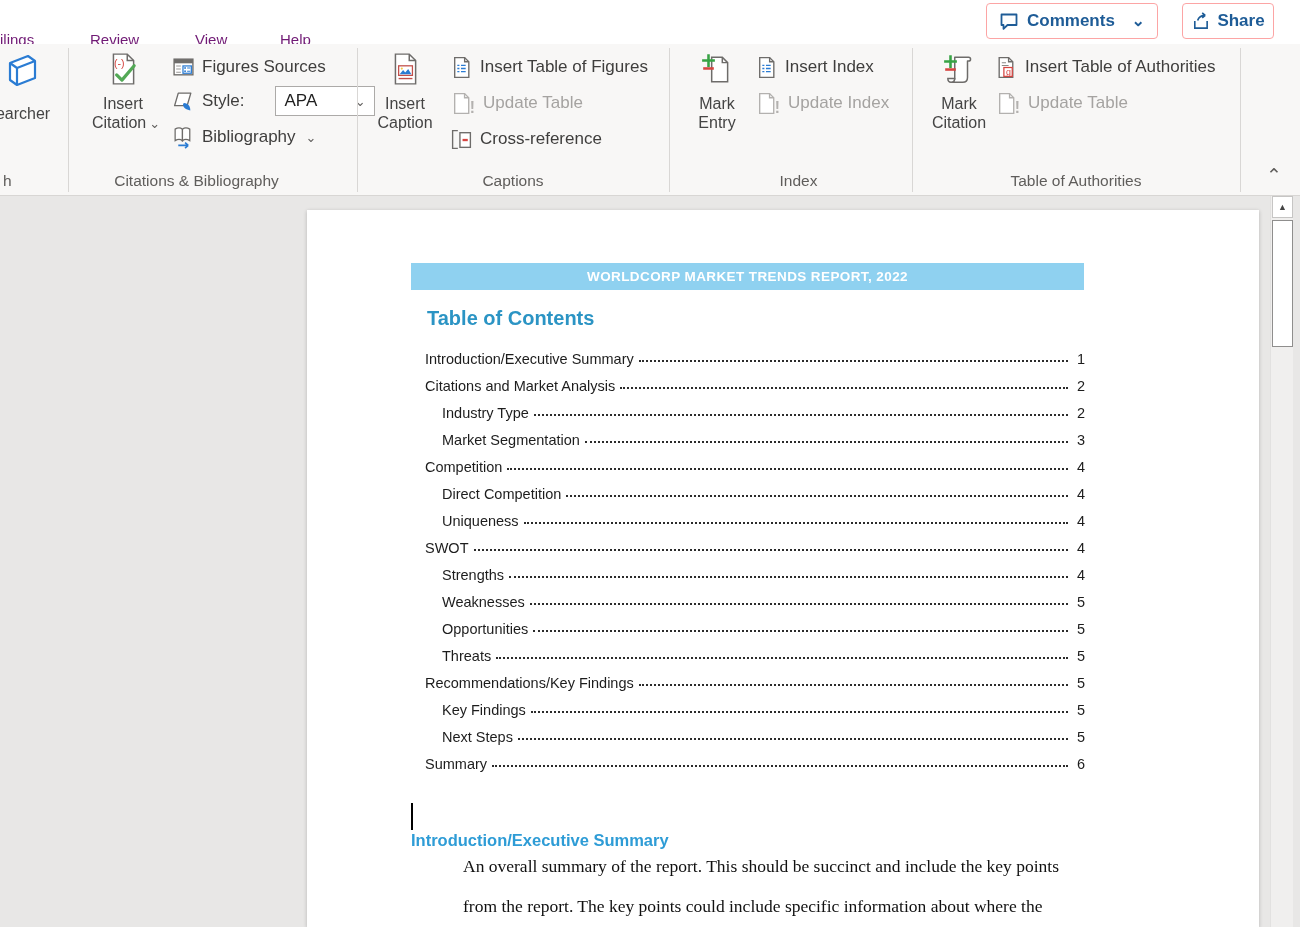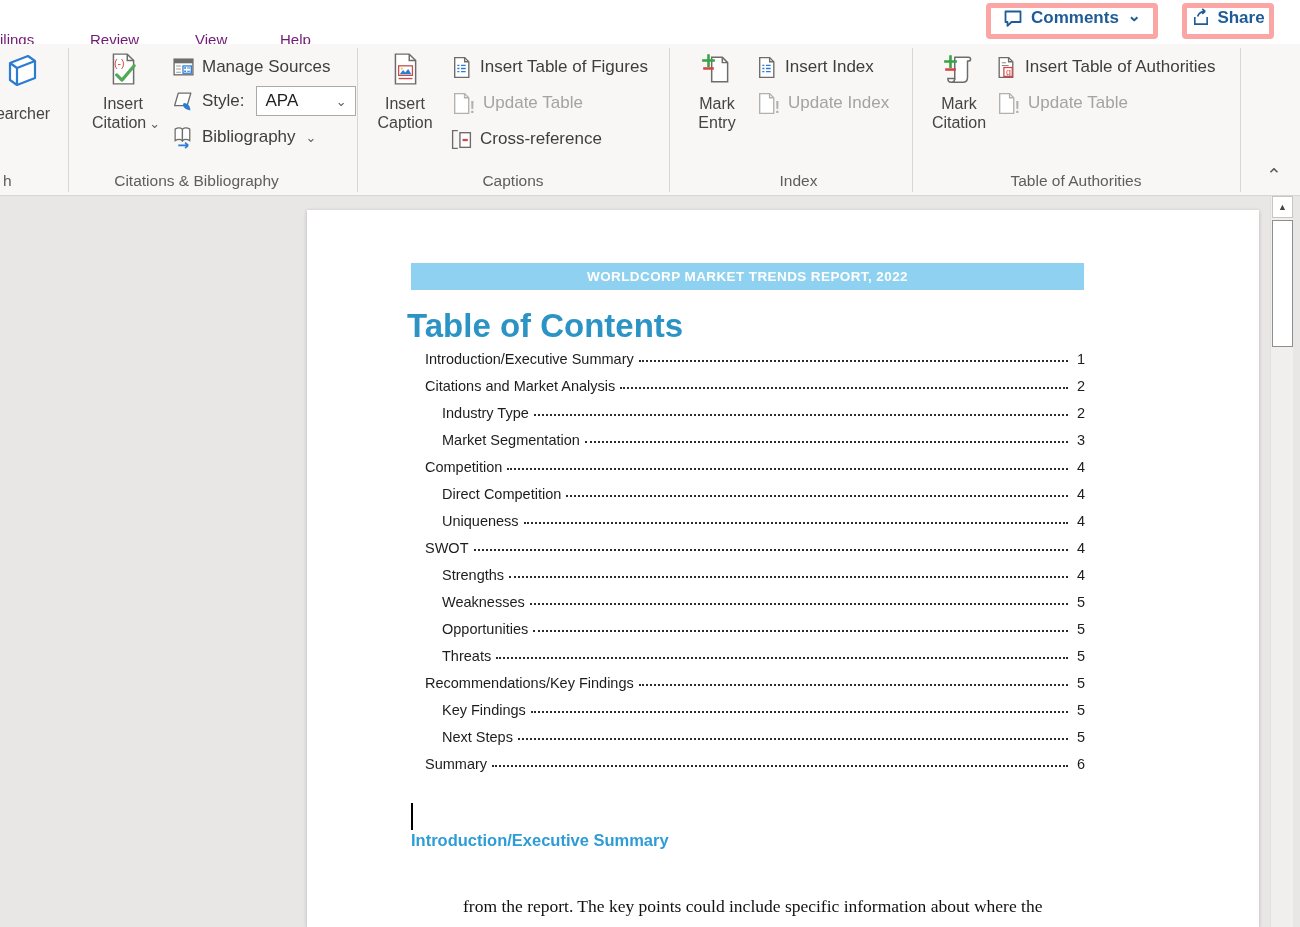--- a/index.html
+++ b/index.html
@@ -1,50 +1,50 @@
 <!DOCTYPE html>
 <html><head>
 <meta charset="utf-8">
 <style>
   * { margin:0; padding:0; box-sizing:border-box; }
   html,body { width:1300px; height:927px; overflow:hidden; font-family:"Liberation Sans",sans-serif; background:#fff; }
 
   
   .menubar { position:absolute; top:0; left:0; width:1300px; height:44px; background:#fff; }
   .menutab { position:absolute; top:17px; height:44px; display:flex; align-items:center; font-size:15px; color:#701a75; cursor:default; }
-  .pillbtn { position:absolute; top:3px; height:36px; border:5px solid #fca5a5; border-radius:4px; background:#fff;
-             display:flex; align-items:flex-start; color:#1e5c97; font-weight:700; font-size:17px; }
+  .pillbtn { position:absolute; top:3px; height:36px; border:1px solid #fca5a5; border-radius:4px; background:#fff;
+             display:flex; align-items:center; color:#1e5c97; font-weight:700; font-size:17px; }
   .pillbtn svg { flex:0 0 auto; }
 
   
   .ribbon { position:absolute; top:44px; left:0; width:1300px; height:152px; background:#f8f7f6; border-bottom:1px solid #d8d6d4; }
   .vsep { position:absolute; top:4px; height:144px; width:1px; background:#d9d7d5; }
   .bigbtn { position:absolute; top:6px; width:62px; text-align:center; color:#444; font-size:16px; line-height:19px; }
   .bigbtn .bicon { display:block; margin:2px auto 4px auto; }
   .rbtn { position:absolute; height:26px; display:flex; align-items:center; gap:7px; font-size:17px; color:#3f3e3d; white-space:nowrap; }
   .rbtn.disabled { color:#a5a3a1; }
   .chev { font-size:13px; color:#5f5d5b; margin-left:3px; line-height:1; }
   .stylebox { width:100px; height:30px; border:1px solid #acaaa8; background:#fff; display:flex; align-items:center;
-              justify-content:space-between; padding:0 8px 0 9px; font-size:17px; color:#1f1f1f; margin-left:4px; }
+              justify-content:space-between; padding:0 8px 0 9px; font-size:17px; color:#1f1f1f; margin-left:23px; }
   .glabel { position:absolute; top:128px; font-size:15.5px; color:#5f5d5b; text-align:center; }
   .collapse-chev { position:absolute; left:1258px; top:120px; width:32px; height:26px; text-align:center;
                    font-size:19px; color:#5f5d5b; }
 
   
   .docarea { position:absolute; top:196px; left:0; width:1300px; height:731px; background:#e8e7e6; }
   .page { position:absolute; top:14px; background:#fff; box-shadow:0 1px 4px rgba(0,0,0,.22); }
   .page-left { left:0; width:288px; height:717px; overflow:hidden; }
   .page-right { left:307px; width:952px; height:717px; overflow:hidden; }
   .bluerect { position:absolute; left:0; width:236px; background:#22a9e0; }
   .covertext { position:absolute; left:-4px; top:296px; font-size:59px; line-height:64px; font-weight:700; color:#22a9e0; letter-spacing:0px; }
 
   .banner { position:absolute; left:104px; top:53px; width:673px; height:27px; background:#8fd1f0;
             display:flex; align-items:center; justify-content:center; color:#fff; font-weight:700;
             font-size:13.5px; letter-spacing:.4px; }
-  .toctitle { position:absolute; left:100px; top:97px; font-size:33px; font-weight:700; color:#2b94c4; }
+  .toctitle { position:absolute; left:120px; top:97px; font-size:20px; font-weight:700; color:#2b94c4; }
   .toclist { position:absolute; left:118px; top:133px; width:660px; }
   .tocrow { display:flex; align-items:flex-end; height:27px; font-size:14.5px; color:#1d1d1d; }
   .tocrow.lvl2 { padding-left:17px; }
   .tocrow .ttext { white-space:nowrap; padding-bottom:3px; }
   .leader { flex:1; border-bottom:2.2px dotted #2b2b2b; margin:0 3px 8px 5px; }
   .tpage { width:14px; text-align:right; padding-bottom:3px; }
   .cursorbar { position:absolute; left:104px; top:593px; width:2px; height:27px; background:#000; }
   .introhead { position:absolute; left:104px; top:621px; font-size:16.5px; font-weight:700; color:#2e9cd6; }
   .bodyline { position:absolute; left:156px; font-size:17.5px; color:#111; font-family:"Liberation Serif",serif; white-space:nowrap; }
 
@@ -117,21 +117,21 @@
       <svg width="23" height="23" viewBox="0 0 22 22">
           <rect x="2" y="3" width="18" height="15" fill="#fff" stroke="#6e6c6a" stroke-width="1.3"></rect>
           <rect x="2" y="3" width="18" height="4" fill="#6e6c6a"></rect>
           <rect x="10.5" y="9.5" width="8" height="7" fill="none" stroke="#2b7cd3" stroke-width="1.2"></rect>
           <circle cx="12.5" cy="11.5" r=".9" fill="#2b7cd3"></circle>
           <circle cx="12.5" cy="14.5" r=".9" fill="#2b7cd3"></circle>
           <path d="M14.5 11.5 h3 M14.5 14.5 h3" stroke="#2b7cd3" stroke-width="1"></path>
           <path d="M4 9.5 h4.5 M4 12.5 h4.5 M4 15.5 h4.5" stroke="#9b9997" stroke-width="1"></path>
         </svg>
     </span>
-    <span>Manage Sources</span>
+    <span>Figures Sources</span>
   </div>
 
   <div class="rbtn" style="left:172px; top:42px; height:30px;">
     <span style="display:flex;">
       <svg width="23" height="23" viewBox="0 0 22 22">
           <path d="M6 3 h12 l-3.5 12 H2.5 z" fill="#fff" stroke="#6e6c6a" stroke-width="1.3" stroke-linejoin="round"></path>
           <path d="M11.5 12.5 c4 .5 6 3 6 7 c-4.5-.5-6.8-2.5-7-6 z" fill="#2b7cd3"></path>
         </svg>
     </span>
     <span>Style:</span>
@@ -377,20 +377,21 @@
         </div>
       <div class="tocrow lvl1">
           <span class="ttext">Summary</span>
           <span class="leader"></span>
           <span class="tpage">6</span>
         </div>
     </div>
 
     <div class="cursorbar"></div>
     <div class="introhead">Introduction/Executive Summary</div>
+    <div class="bodyline" style="top:646px;">An overall summary of the report.  This should be succinct and include the key points</div>
     <div class="bodyline" style="top:686px;">from the report.  The key points could include specific information about where the</div>
   </div>
 
   <div class="scrollbar">
     <div class="scroll-up">
         <span>▲</span>
       </div>
     <div class="scroll-thumb"></div>
   </div>
 </div>

